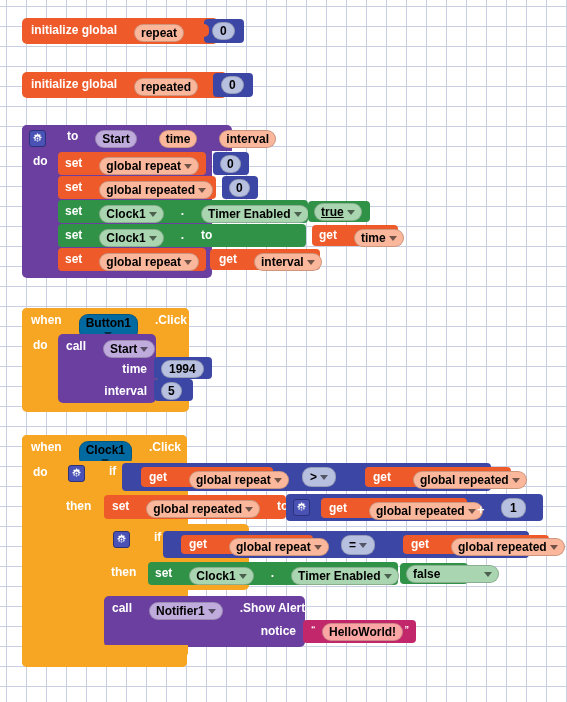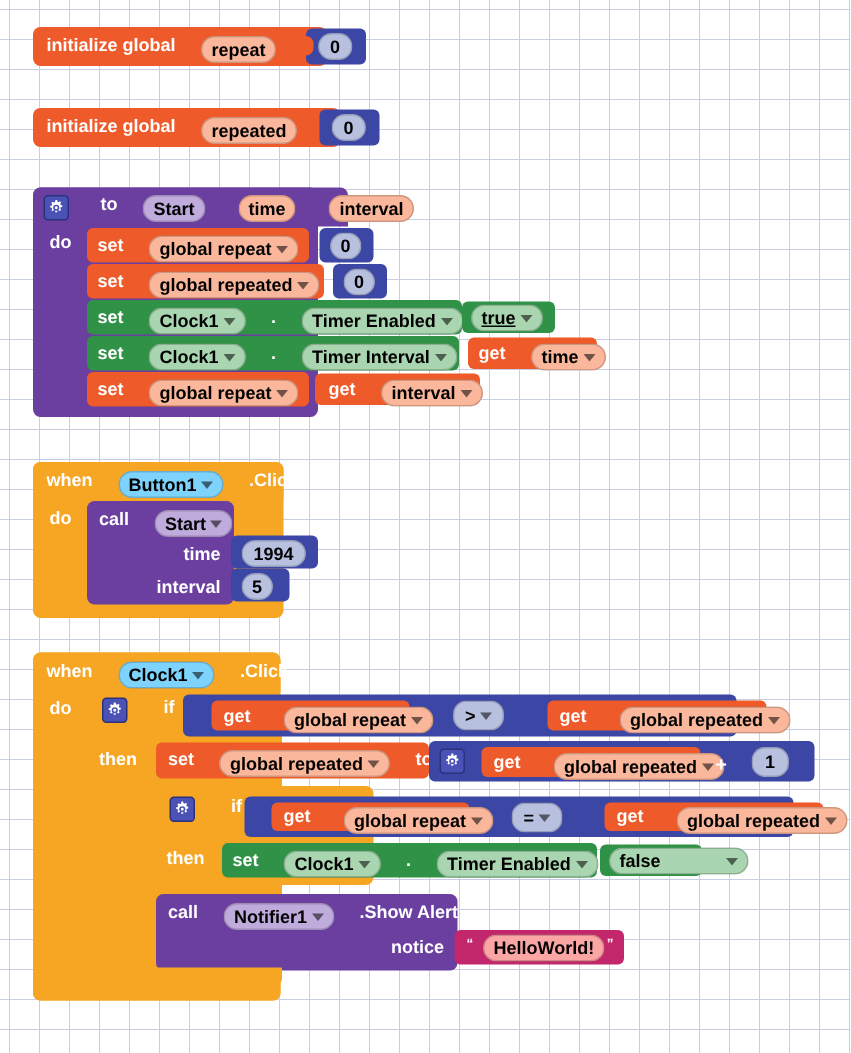--- a/index.html
+++ b/index.html
@@ -30,21 +30,21 @@
     white-space:nowrap; line-height:1;
     border:1px solid rgba(0,0,0,0.18);
   }
   .caret { width:0;height:0;border-left:4px solid transparent;border-right:4px solid transparent;
            border-top:5px solid rgba(0,0,0,0.55); display:inline-block; }
 
   
   .c-var   { background:#ee5a29; }       
   .f-var   { background:#fbb79b; }
   .c-event { background:#f6a623; }       
-  .f-event { background:#7dd3fc; }
+  .f-event { background:#0369a1;flex-direction:column; }
   .c-proc  { background:#6b3fa0; }       
   .f-proc  { background:#c0abdd; }
   .c-math  { background:#3c47a5; }       
   .f-math  { background:#b8c0e0; }
   .c-comp  { background:#2f9247; }       
   .f-comp  { background:#a9d6b0; }
   .c-text  { background:#c3276b; }       
   .f-text  { background:#fca5a5; }
 
   .mut {
@@ -153,24 +153,20 @@
   </div>
 
   <div class="blk c-comp" style="left:58px;top:224px;width:248px;height:23px;border-radius:4px;">
     <div class="row" style="position:absolute;left:7px;top:5px;">
       <span class="lbl">set</span>
       <span class="field f-comp">
         <span>Clock1</span>
           <i class="caret"></i>
       </span>
       <span class="lbl">.</span>
-      <span class="field f-comp">
-        <span>Timer Interval</span>
-          <i class="caret"></i>
-      </span>
       <span class="lbl">to</span>
     </div>
   </div>
   <div class="blk c-var" style="left:312px;top:225px;width:86px;height:21px;border-radius:4px;">
     <div class="row" style="position:absolute;left:7px;top:4px;">
       <span class="lbl">get</span>
       <span class="field f-var">
         <span>time</span>
           <i class="caret"></i>
       </span>

